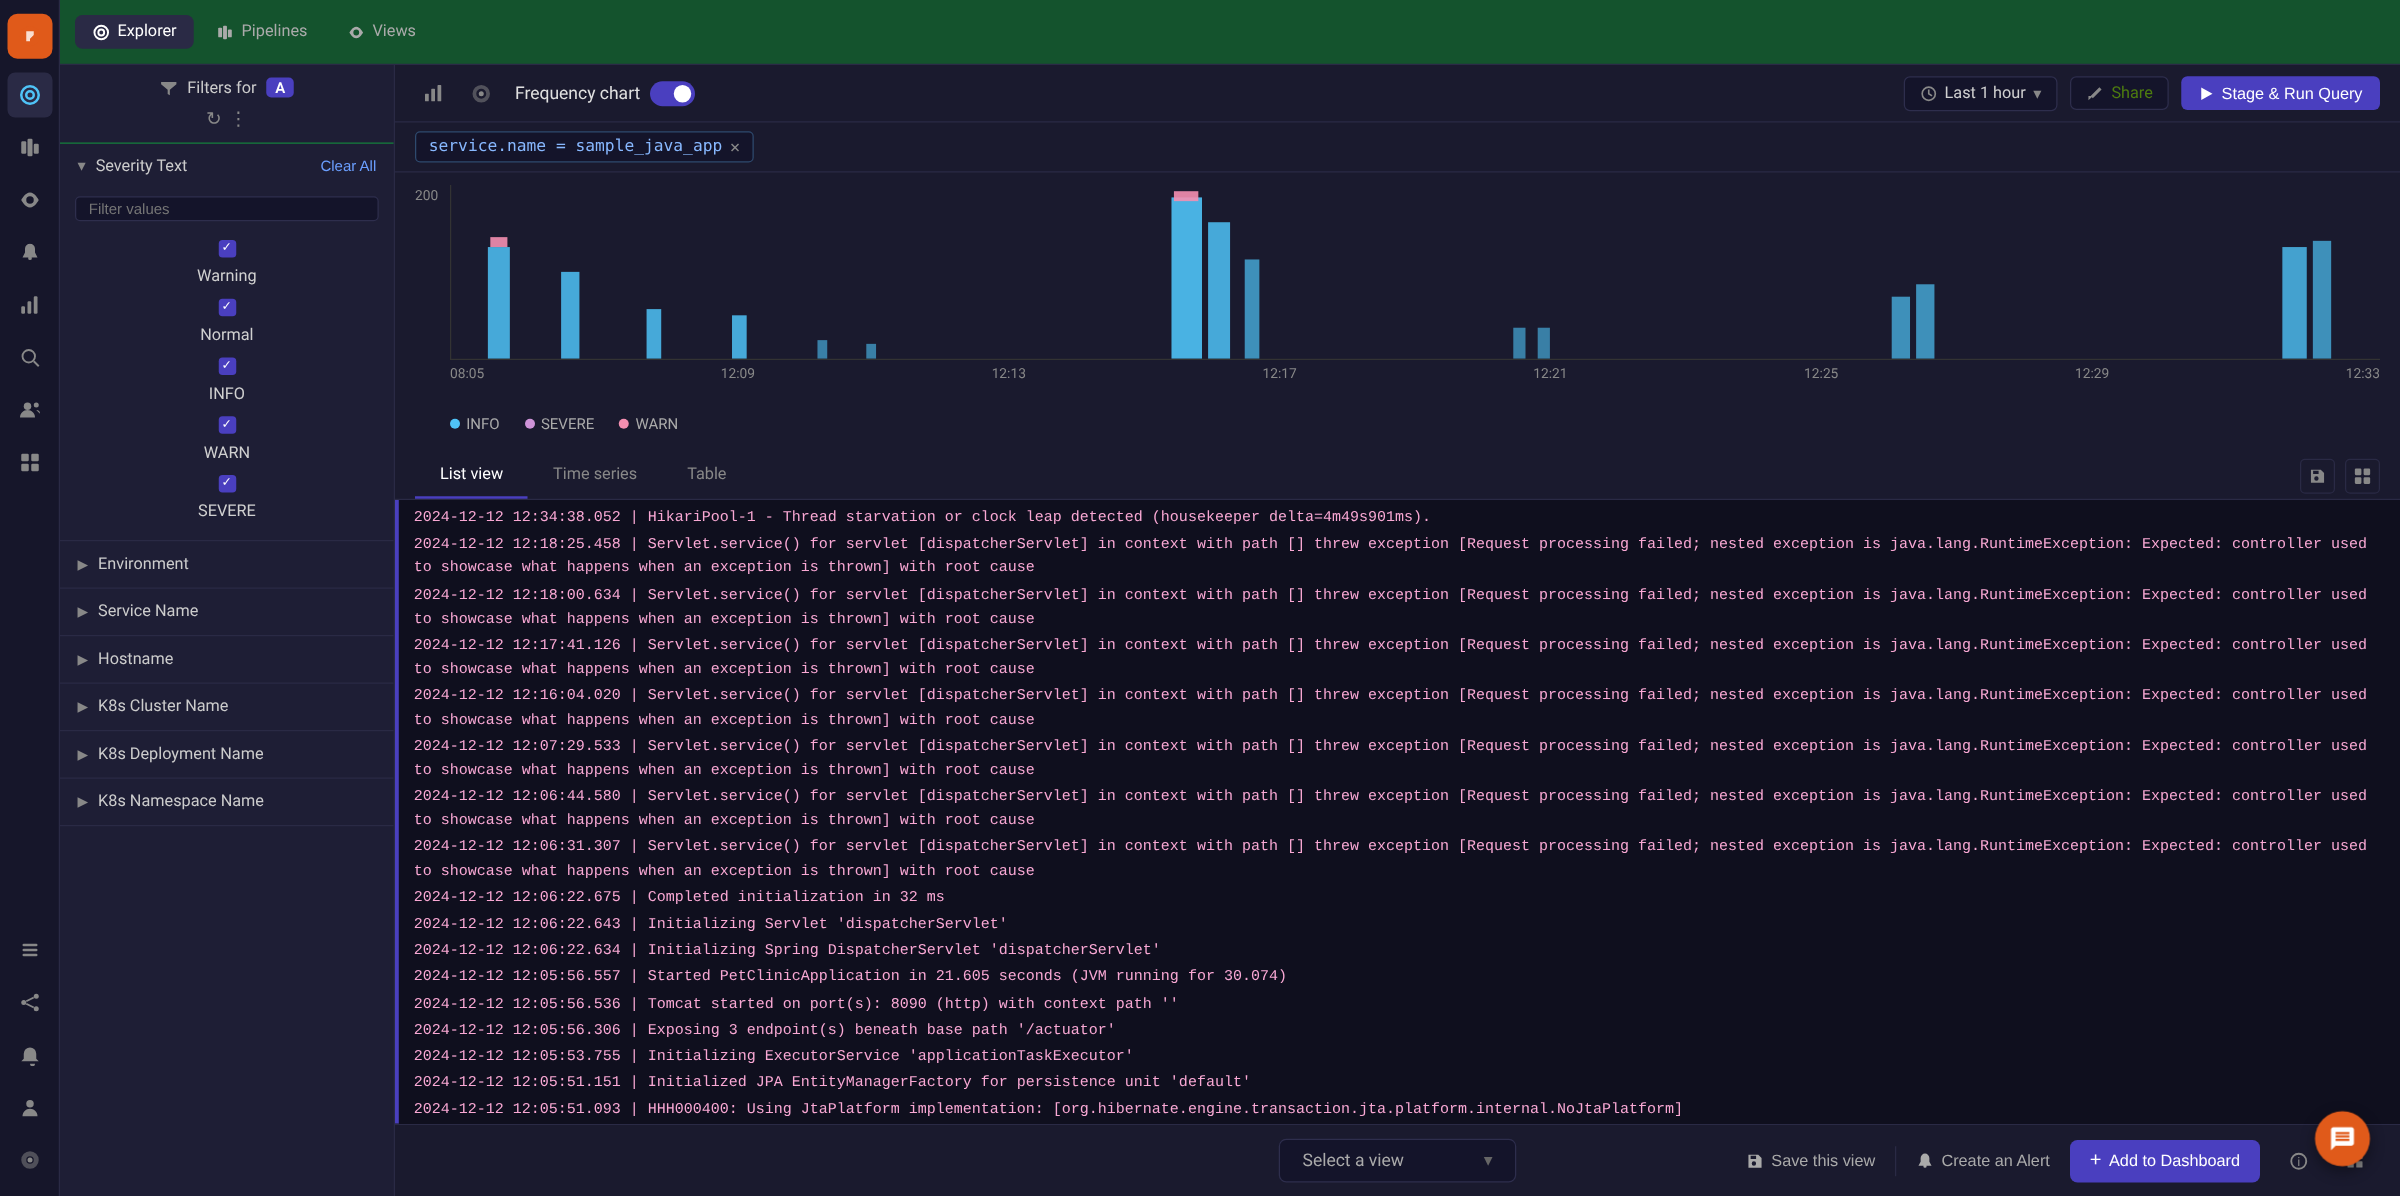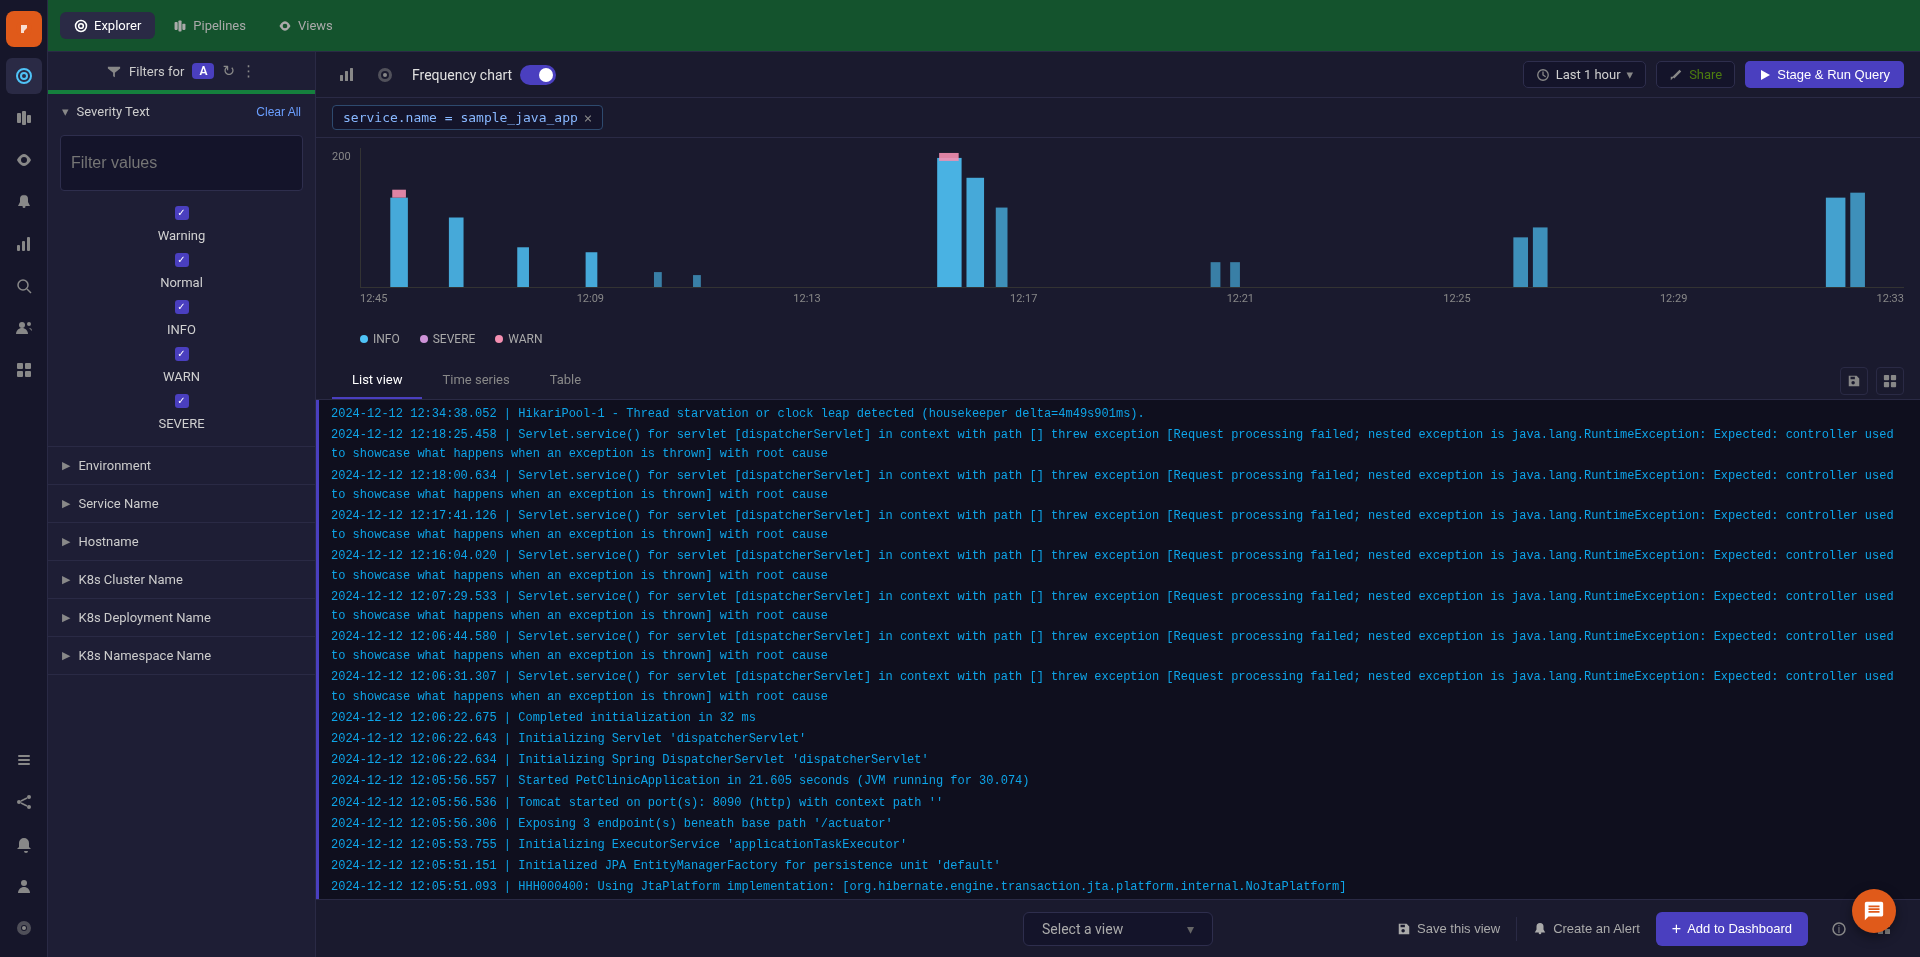--- a/index.html
+++ b/index.html
@@ -78,22 +78,23 @@
       display: flex;
       flex-direction: column;
       overflow-y: auto;
       flex-shrink: 0;
     }
     .filter-header {
       display: flex;
       align-items: center;
       justify-content: center;
       padding: 10px 14px;
-      border-bottom: 4px solid #15803d;
+      border-bottom: 1px solid #15803d;
       gap: 8px;
+      flex-direction: column;
     }
     .filter-header-left {
       display: flex; align-items: center; gap: 8px;
       color: #ccc; font-size: 13px;
     }
     .filter-label-badge {
       background: #4a3fbf;
       color: #fff;
       border-radius: 4px;
       padding: 1px 7px;
@@ -119,23 +120,23 @@
     }
     .severity-header-left {
       display: flex; align-items: center; gap: 8px;
       font-size: 13px; color: #ccc;
     }
     .filter-search {
       margin: 6px 12px;
       background: #14142a;
       border: 1px solid #2e2e4d;
       border-radius: 4px;
-      padding: 18px 10px;
+      padding: 2px 10px;
       color: #aaa;
-      font-size: 16px;
+      font-size: 12px;
       width: calc(100% - 24px);
       outline: none;
     }
     .severity-items {
       padding: 4px 8px 10px 8px;
     }
     .severity-item {
       display: flex; align-items: center; gap: 8px;
       padding: 5px 6px;
       cursor: pointer;
@@ -371,21 +372,21 @@
       overflow-y: auto;
       font-family: 'Courier New', Courier, monospace;
       font-size: 12px;
       line-height: 1.6;
       background: #0f0f1e;
       border-left: 3px solid #4a3fbf;
       padding: 4px 0;
     }
     .log-entry {
       padding: 1px 12px;
-      color: #0ea5e9;
+      color: #f9a8d4;
       white-space: pre-wrap;
       word-break: break-all;
     }
 
     
     .bottom-bar {
       height: 58px;
       background: #1a1a2e;
       border-top: 1px solid #2a2a45;
       display: flex;
@@ -770,21 +771,21 @@
               <rect x="890" y="115" width="10" height="25" fill="#4fc3f7" opacity="0.6"></rect>
 
               <rect x="1180" y="90" width="15" height="50" fill="#4fc3f7" opacity="0.7"></rect>
               <rect x="1200" y="80" width="15" height="60" fill="#4fc3f7" opacity="0.7"></rect>
 
               <rect x="1500" y="50" width="20" height="90" fill="#4fc3f7" opacity="0.8"></rect>
               <rect x="1525" y="45" width="15" height="95" fill="#4fc3f7" opacity="0.7"></rect>
             </svg>
           </div>
           <div class="chart-x-labels">
-            <span>12:45</span>
+            <span>08:05</span>
             <span>12:09</span>
             <span>12:13</span>
             <span>12:17</span>
             <span>12:21</span>
             <span>12:25</span>
             <span>12:29</span>
             <span>12:33</span>
           </div>
         </div>
         <div class="chart-legend">

